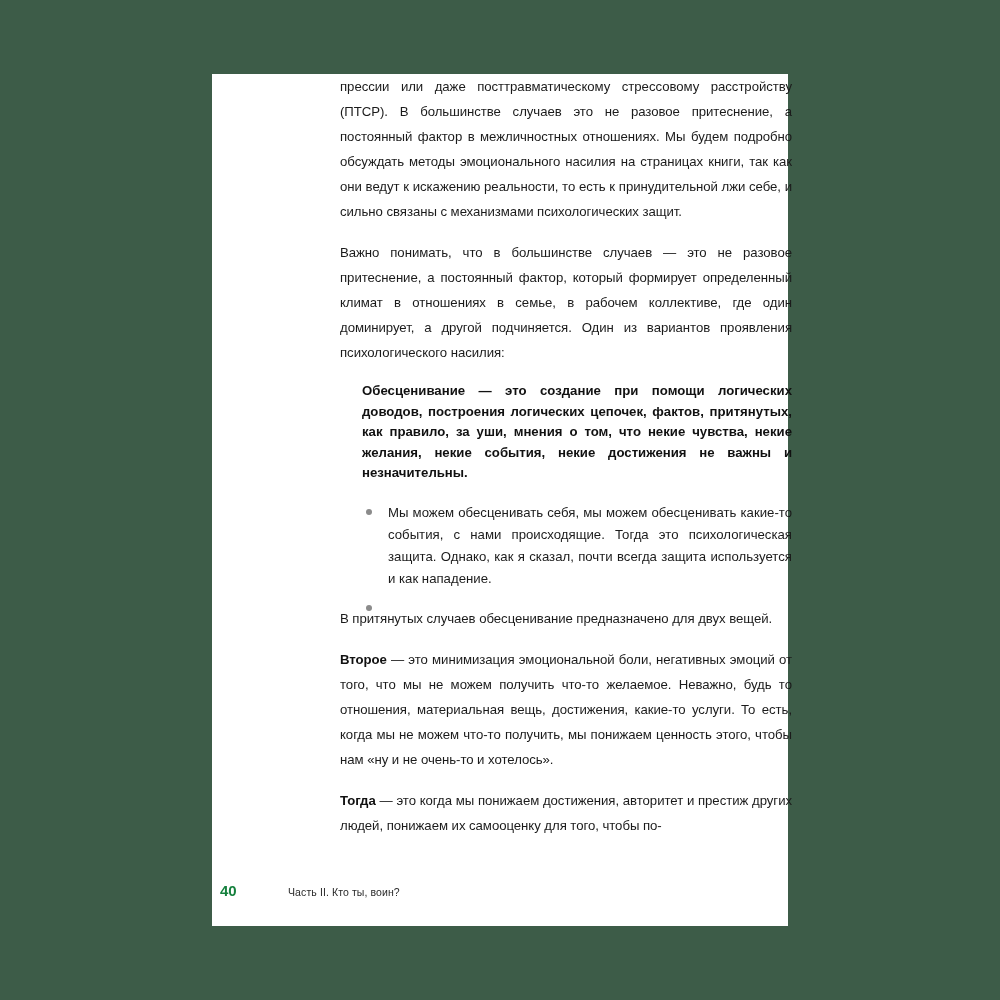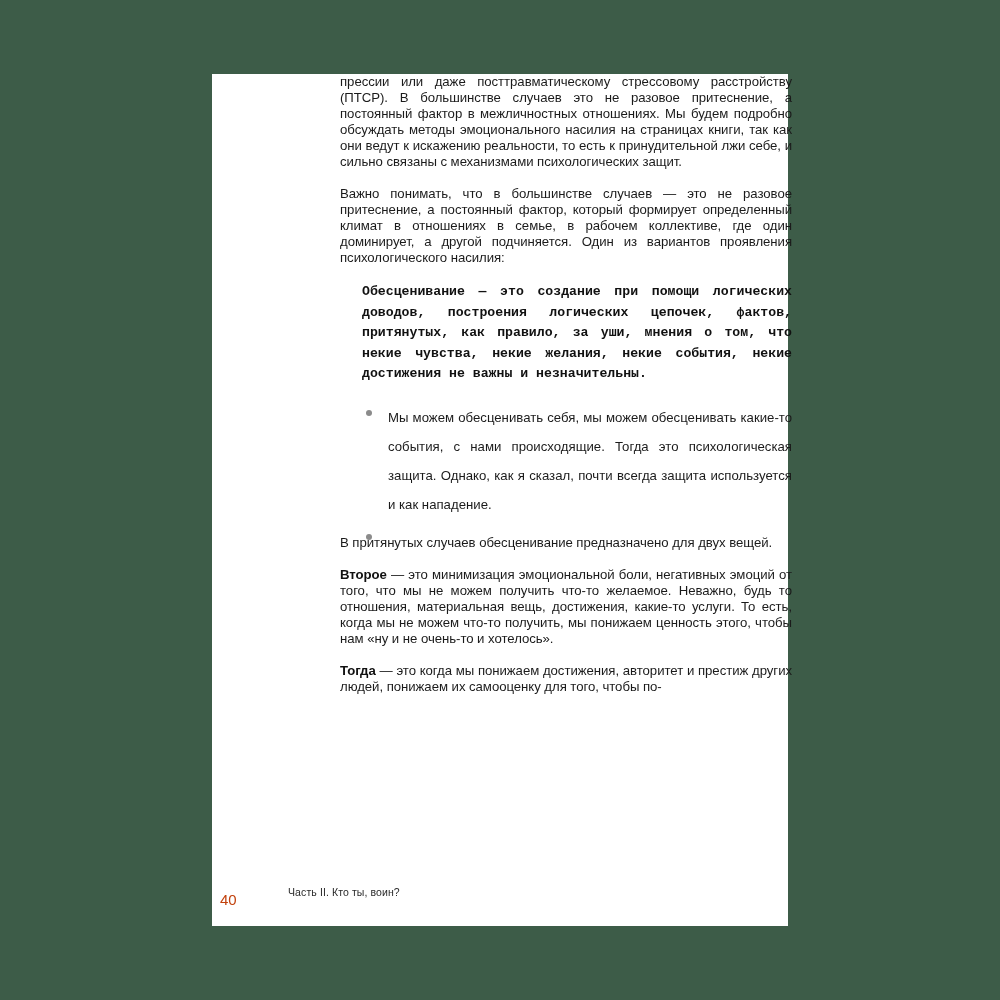--- a/index.html
+++ b/index.html
@@ -24,50 +24,49 @@
   }
   .content {
     position: absolute;
     left: 128px;
     top: 0px;
     width: 452px;
   }
   p.para {
     margin: 0 0 16px 0;
     font-size: 13.2px;
-    line-height: 16px;
+    line-height: 25px;
     color: #1b1b1b;
     text-align: justify;
     text-justify: inter-word;
     letter-spacing: -0.05px;
   }
   p.para.first {
     margin-top: 0;
   }
   .definition {
     margin: 0 0 18px 22px;
     width: 430px;
     font-size: 13.2px;
     line-height: 20.6px;
     font-weight: bold;
     color: #111111;
     text-align: justify;
-    font-family: Liberation Mono, monospace;
   }
   ul.bullets {
     list-style: none;
     margin: 0 0 16px 0;
     padding: 0 0 0 22px;
   }
   ul.bullets li {
     position: relative;
     margin: 0 0 8px 0;
     padding-left: 26px;
     font-size: 13.2px;
-    line-height: 29px;
+    line-height: 22px;
     color: #1b1b1b;
     text-align: justify;
   }
   ul.bullets li .dot {
     position: absolute;
     left: 4px;
     top: 7px;
     width: 6px;
     height: 6px;
     border-radius: 50%;
@@ -80,24 +79,24 @@
   .footer {
     position: absolute;
     left: 0;
     bottom: 0;
     width: 100%;
     height: 50px;
   }
   .footer-num {
     position: absolute;
     left: 8px;
-    top: 15px;
+    top: 6px;
     font-size: 15px;
-    font-weight: normal;
-    color: #c2410c;
+    font-weight: bold;
+    color: #15803d;
   }
   .footer-title {
     position: absolute;
     left: 48px;
     top: 10px;
     font-size: 10.5px;
     color: #2a2a2a;
     letter-spacing: 0.1px;
     margin-left: 28px;
   }

